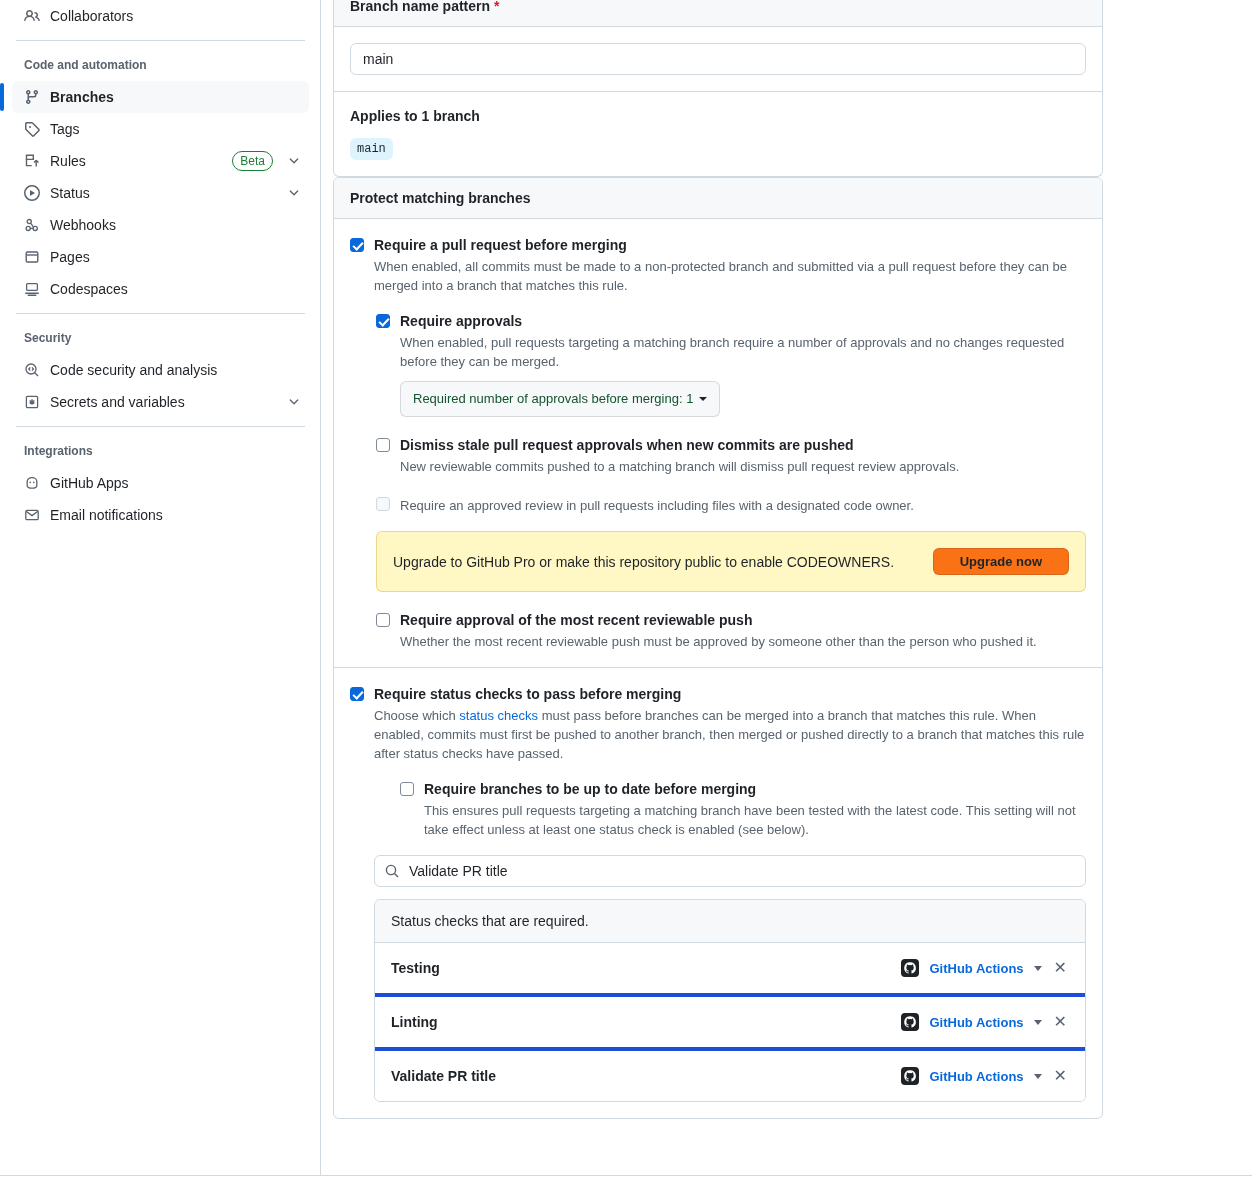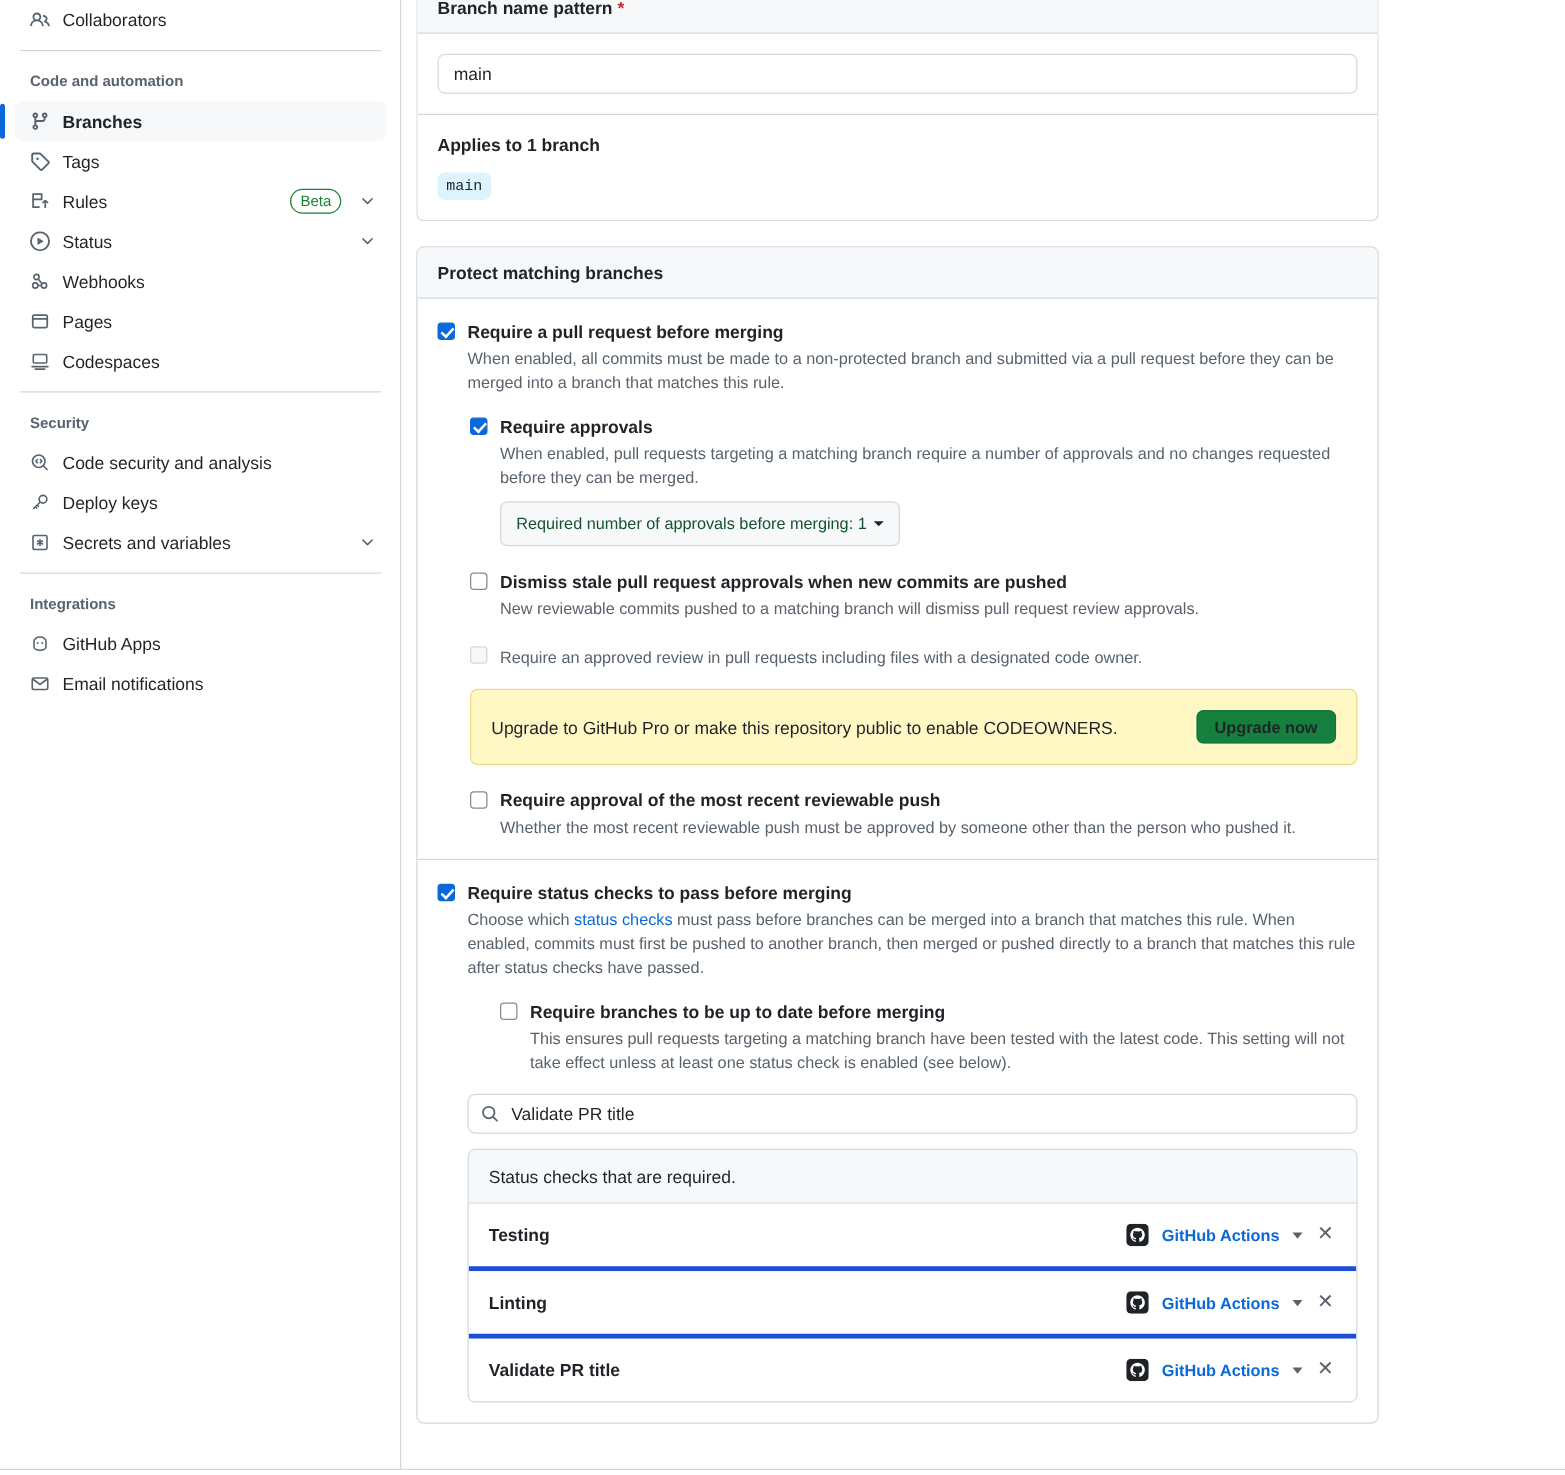--- a/index.html
+++ b/index.html
@@ -202,24 +202,24 @@
     border: 1px solid rgba(212,167,44,0.4);
     border-radius: 6px;
     padding: 16px;
     display: flex;
     align-items: center;
     justify-content: space-between;
     gap: 16px;
   }
   .notice-text { font-size: 14px; color: #1f2328; }
   .btn {
-    background: #15803d;
+    background: #f97316;
     border: 1px solid rgba(31,35,40,0.15);
     border-radius: 6px;
-    padding: 5px 14px;
+    padding: 5px 26px;
     font-size: 13px;
     font-weight: 600;
     color: #1f2328;
     cursor: pointer;
     white-space: nowrap;
     font-family: "Liberation Sans", sans-serif;
   }
 
   .search-wrap {
     position: relative;
@@ -399,29 +399,20 @@
     <ul class="nav-list">
       <li class="nav-item">
         <span class="ico">
           <svg viewBox="0 0 16 16" width="16" height="16" fill="none" stroke="currentColor" stroke-width="1.3">
               <circle cx="7" cy="7" r="5"></circle>
               <path d="M10.8 10.8 14 14"></path>
               <path d="M6.2 5.4 4.8 7l1.4 1.6M8 5.4 9.4 7 8 8.6"></path>
             </svg>
         </span>
         <span class="nav-label">Code security and analysis</span>
-      </li>
-      <li class="nav-item">
-        <span class="ico">
-          <svg viewBox="0 0 16 16" width="16" height="16" fill="none" stroke="currentColor" stroke-width="1.3">
-              <circle cx="10.4" cy="5.4" r="3.1"></circle>
-              <path d="M8.2 7.6 2.6 13.2M4.4 11.4l1.4 1.4M5.8 10l1.4 1.4"></path>
-            </svg>
-        </span>
-        <span class="nav-label">Deploy keys</span>
       </li>
       <li class="nav-item">
         <span class="ico">
           <svg viewBox="0 0 16 16" width="16" height="16" fill="none" stroke="currentColor" stroke-width="1.3">
               <rect x="2.4" y="2.4" width="11.2" height="11.2" rx="1.2"></rect>
               <path d="M8 5.2v5.6M5.6 6.6l4.8 2.8M10.4 6.6l-4.8 2.8"></path>
             </svg>
         </span>
         <span class="nav-label">Secrets and variables</span>
         <span class="chev">
@@ -467,21 +458,21 @@
         </div>
         <div class="card-body bordered-bottom">
           <input class="text-input" type="text" value="main" style="">
         </div>
         <div class="card-body">
           <div class="applies-label">Applies to 1 branch</div>
           <span class="branch-chip">main</span>
         </div>
       </section>
 
-      <section class="card" style="margin-top:20px;">
+      <section class="card" style="">
         <div class="card-header">Protect matching branches</div>
 
         <div class="card-body bordered-bottom">
           <div class="check-row">
             <span class="cbox checked"></span>
             <div>
               <div class="check-title">Require a pull request before merging</div>
               <div class="check-desc">When enabled, all commits must be made to a non-protected branch and submitted via a pull request before they can be merged into a branch that matches this rule.</div>
             </div>
           </div>

